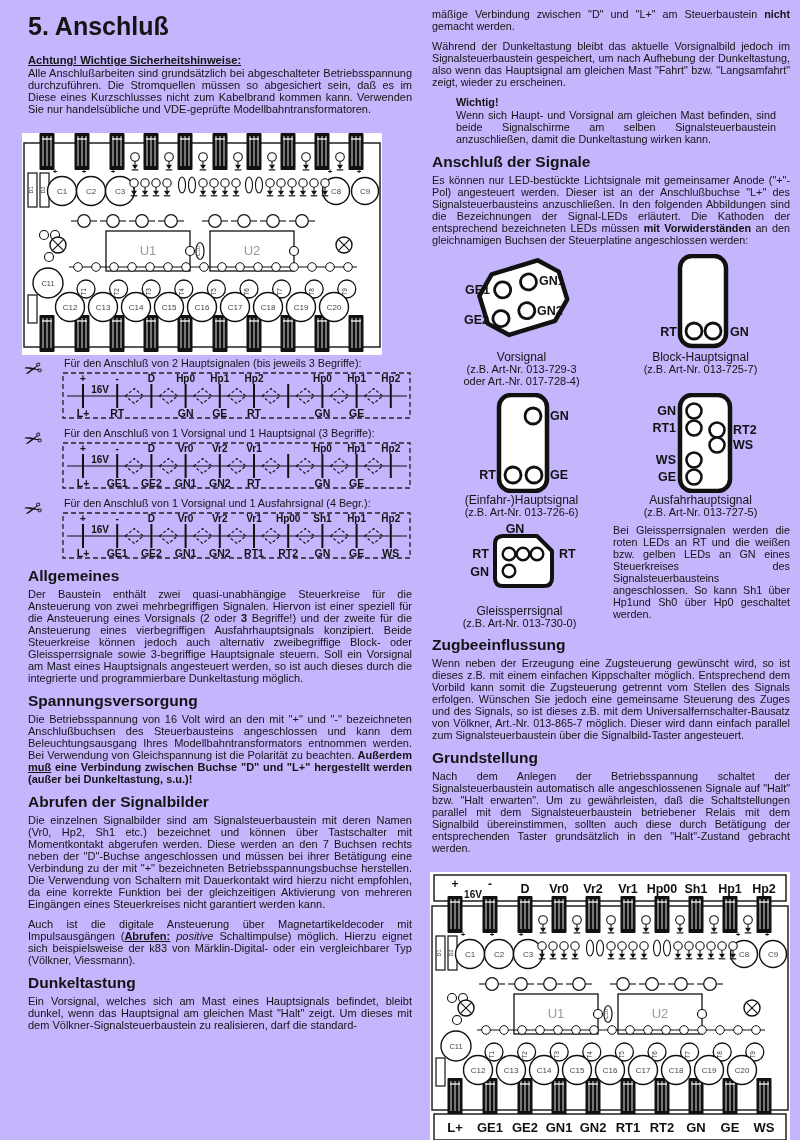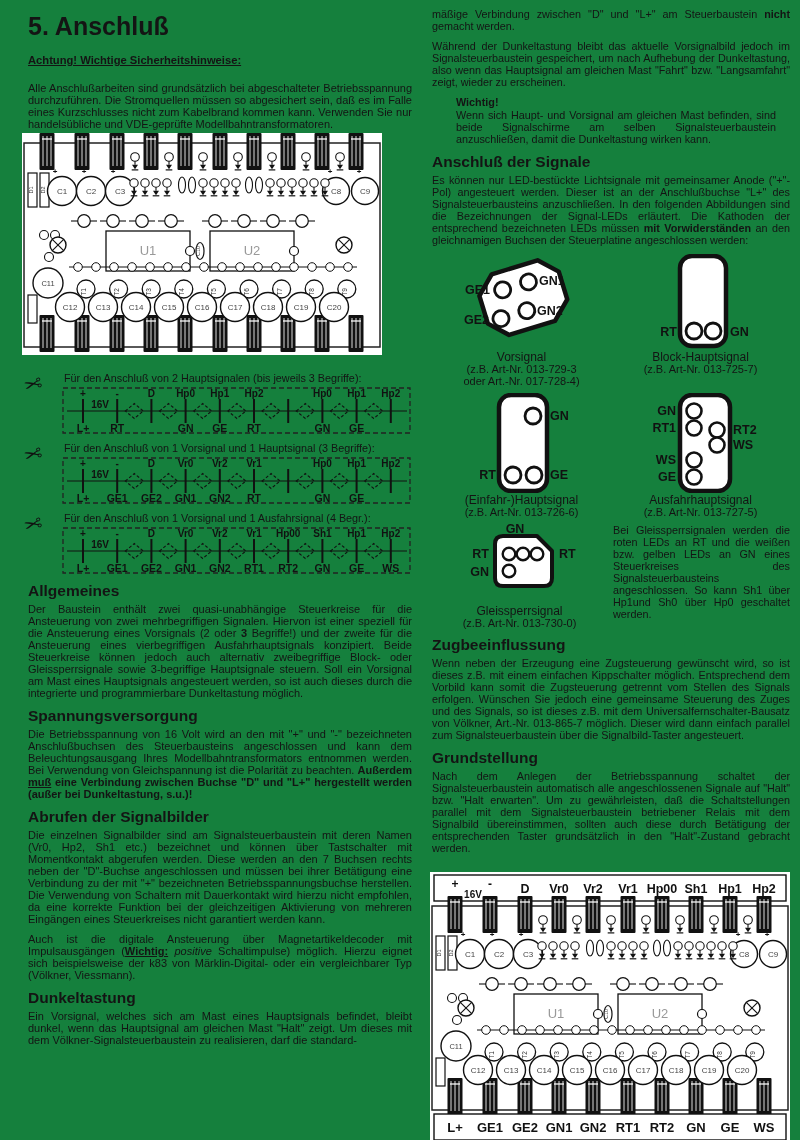--- a/index.html
+++ b/index.html
@@ -1,22 +1,22 @@
 <!DOCTYPE html>
 <html><head>
 <meta charset="utf-8">
 <style>
   html,body{margin:0;padding:0;background:#e8e8e8;}
-  .page{position:relative;width:800px;height:1140px;background:#15803d;
+  .page{position:relative;width:800px;height:1140px;background:#c4b5fd;
         font-family:"Liberation Sans","DejaVu Sans",sans-serif;color:#141414;overflow:hidden;}
   .col-left{position:absolute;left:28px;top:10px;width:384px;}
   .col-right{position:absolute;left:432px;top:8px;width:358px;}
   h1{font-size:25px;margin:2px 0 13px;font-weight:bold;}
   h2{font-size:15.5px;margin:7px 0 3px;font-weight:bold;}
-  .safety-h{font-size:11.2px;font-weight:bold;text-decoration:underline;margin:3px 0 16px;}
+  .safety-h{font-size:11.2px;font-weight:bold;text-decoration:underline;margin:3px 0 1px;}
   p.body{font-size:11px;line-height:12px;text-align:justify;margin:0 0 8px;}
   .col-right p.body{font-size:10.8px;}
   .wichtig{margin:0 14px 8px 24px;}
   .wichtig-h{font-size:10.8px;font-weight:bold;margin-bottom:1px;}
   .board-spacer{height:234px;}
   .strip{position:relative;margin-bottom:7px;}
   .strip-caption{margin-left:36px;font-size:10.8px;height:15px;white-space:nowrap;}
   .scissors{position:absolute;left:-4px;top:0px;font-size:22px;display:inline-block;
             transform:scaleX(-1) rotate(14deg);color:#111;}
   .strip svg{display:block;margin-left:34px;}
@@ -33,21 +33,21 @@
   b{font-weight:bold} u{text-decoration:underline} i{font-style:italic}
 </style>
 </head>
 <body>
 
 <div class="page">
 
   <div class="col-left">
     <h1>5. Anschluß</h1>
     <div class="safety-h">Achtung! Wichtige Sicherheitshinweise:</div>
-    <p class="body">Alle Anschlußarbeiten sind grundsätzlich bei abgeschalteter Betriebsspannung durchzuführen. Die Stromquellen müssen so abgesichert sein, daß es im Falle eines Kurzschlusses nicht zum Kabelbrand kommen kann. Verwenden Sie nur handelsübliche und VDE-geprüfte Modellbahntransformatoren.</p>
+    <p class="body">Alle Anschlußarbeiten sind grundsätzlich bei abgeschalteter Betriebsspannung durchzuführen. Die Stromquellen müssen so abgesichert sein, daß es im Diese eines Kurzschlusses nicht zum Kabelbrand kommen kann. Verwenden Sie nur handelsübliche und VDE-geprüfte Modellbahntransformatoren.</p>
     <div class="board-spacer"></div>
 
     <div>
       <div class="strip">
         <span class="scissors">✂</span>
         <div class="strip-caption">Für den Anschluß von 2 Hauptsignalen (bis jeweils 3 Begriffe):</div>
         <svg width="350" height="48">
             <rect x="1" y="1" width="347" height="45" fill="none" stroke="#222" stroke-width="1.3" stroke-dasharray="5,3"></rect>
             <line x1="5" y1="24" x2="345" y2="24" stroke="#111" stroke-width="1.2"></line>
             <line x1="21" y1="12" x2="21" y2="36" stroke="#111" stroke-width="2"></line>
@@ -184,21 +184,21 @@
       <h2>Allgemeines</h2>
       <p class="body">Der Baustein enthält zwei quasi-unabhängige Steuerkreise für die Ansteuerung von zwei mehrbegriffigen Signalen. Hiervon ist einer speziell für die Ansteuerung eines Vorsignals (2 oder <b>3</b> Begriffe!) und der zweite für die Ansteuerung eines vierbegriffigen Ausfahrhauptsignals konzipiert. Beide Steuerkreise können jedoch auch alternativ zweibegriffige Block- oder Gleissperrsignale sowie 3-begriffige Hauptsignale steuern. Soll ein Vorsignal am Mast eines Hauptsignals angesteuert werden, so ist auch dieses durch die integrierte und programmierbare Dunkeltastung möglich.</p>
     </section>
     <section>
       <h2>Spannungsversorgung</h2>
       <p class="body">Die Betriebsspannung von 16 Volt wird an den mit "+" und "-" bezeichneten Anschlußbuchsen des Steuerbausteins angeschlossen und kann dem Beleuchtungsausgang Ihres Modellbahntransformators entnommen werden. Bei Verwendung von Gleichspannung ist die Polarität zu beachten. <b>Außerdem <u>muß</u> eine Verbindung zwischen Buchse "D" und "L+" hergestellt werden (außer bei Dunkeltastung, s.u.)!</b></p>
     </section>
     <section>
       <h2>Abrufen der Signalbilder</h2>
       <p class="body">Die einzelnen Signalbilder sind am Signalsteuerbaustein mit deren Namen (Vr0, Hp2, Sh1 etc.) bezeichnet und können über Tastschalter mit Momentkontakt abgerufen werden. Diese werden an den 7 Buchsen rechts neben der "D"-Buchse angeschlossen und müssen bei ihrer Betätigung eine Verbindung zu der mit "+" bezeichneten Betriebsspannungsbuchse herstellen. Die Verwendung von Schaltern mit Dauerkontakt wird hierzu nicht empfohlen, da eine korrekte Funktion bei der gleichzeitigen Aktivierung von mehreren Eingängen eines Steuerkreises nicht garantiert werden kann.</p>
-      <p class="body">Auch ist die digitale Ansteuerung über Magnetartikeldecoder mit Impulsausgängen (<b><u>Wichtig:</u></b> <i>positive</i> Schaltimpulse) möglich. Hierzu eignet sich beispielsweise der k83 von Märklin-Digital- oder ein vergleichbarer Typ (Völkner, Viessmann).</p>
+      <p class="body">Auch ist die digitale Ansteuerung über Magnetartikeldecoder mit Impulsausgängen (<b><u>Abrufen:</u></b> <i>positive</i> Schaltimpulse) möglich. Hierzu eignet sich beispielsweise der k83 von Märklin-Digital- oder ein vergleichbarer Typ (Völkner, Viessmann).</p>
     </section>
     <section>
       <h2>Dunkeltastung</h2>
       <p class="body">Ein Vorsignal, welches sich am Mast eines Hauptsignals befindet, bleibt dunkel, wenn das Hauptsignal am gleichen Mast "Halt" zeigt. Um dieses mit dem Völkner-Signalsteuerbaustein zu realisieren,  darf die standard-</p>
     </section>
   </div>
 
   <div class="col-right">
     <p class="body">mäßige Verbindung zwischen "D" und "L+" am Steuerbaustein <b>nicht</b> gemacht werden.</p>
     <p class="body">Während der Dunkeltastung bleibt das aktuelle Vorsignalbild jedoch im Signalsteuerbaustein gespeichert, um nach Aufhebung der Dunkeltastung, also wenn das Hauptsignal am gleichen Mast "Fahrt" bzw. "Langsamfahrt" zeigt, wieder zu erscheinen.</p>

